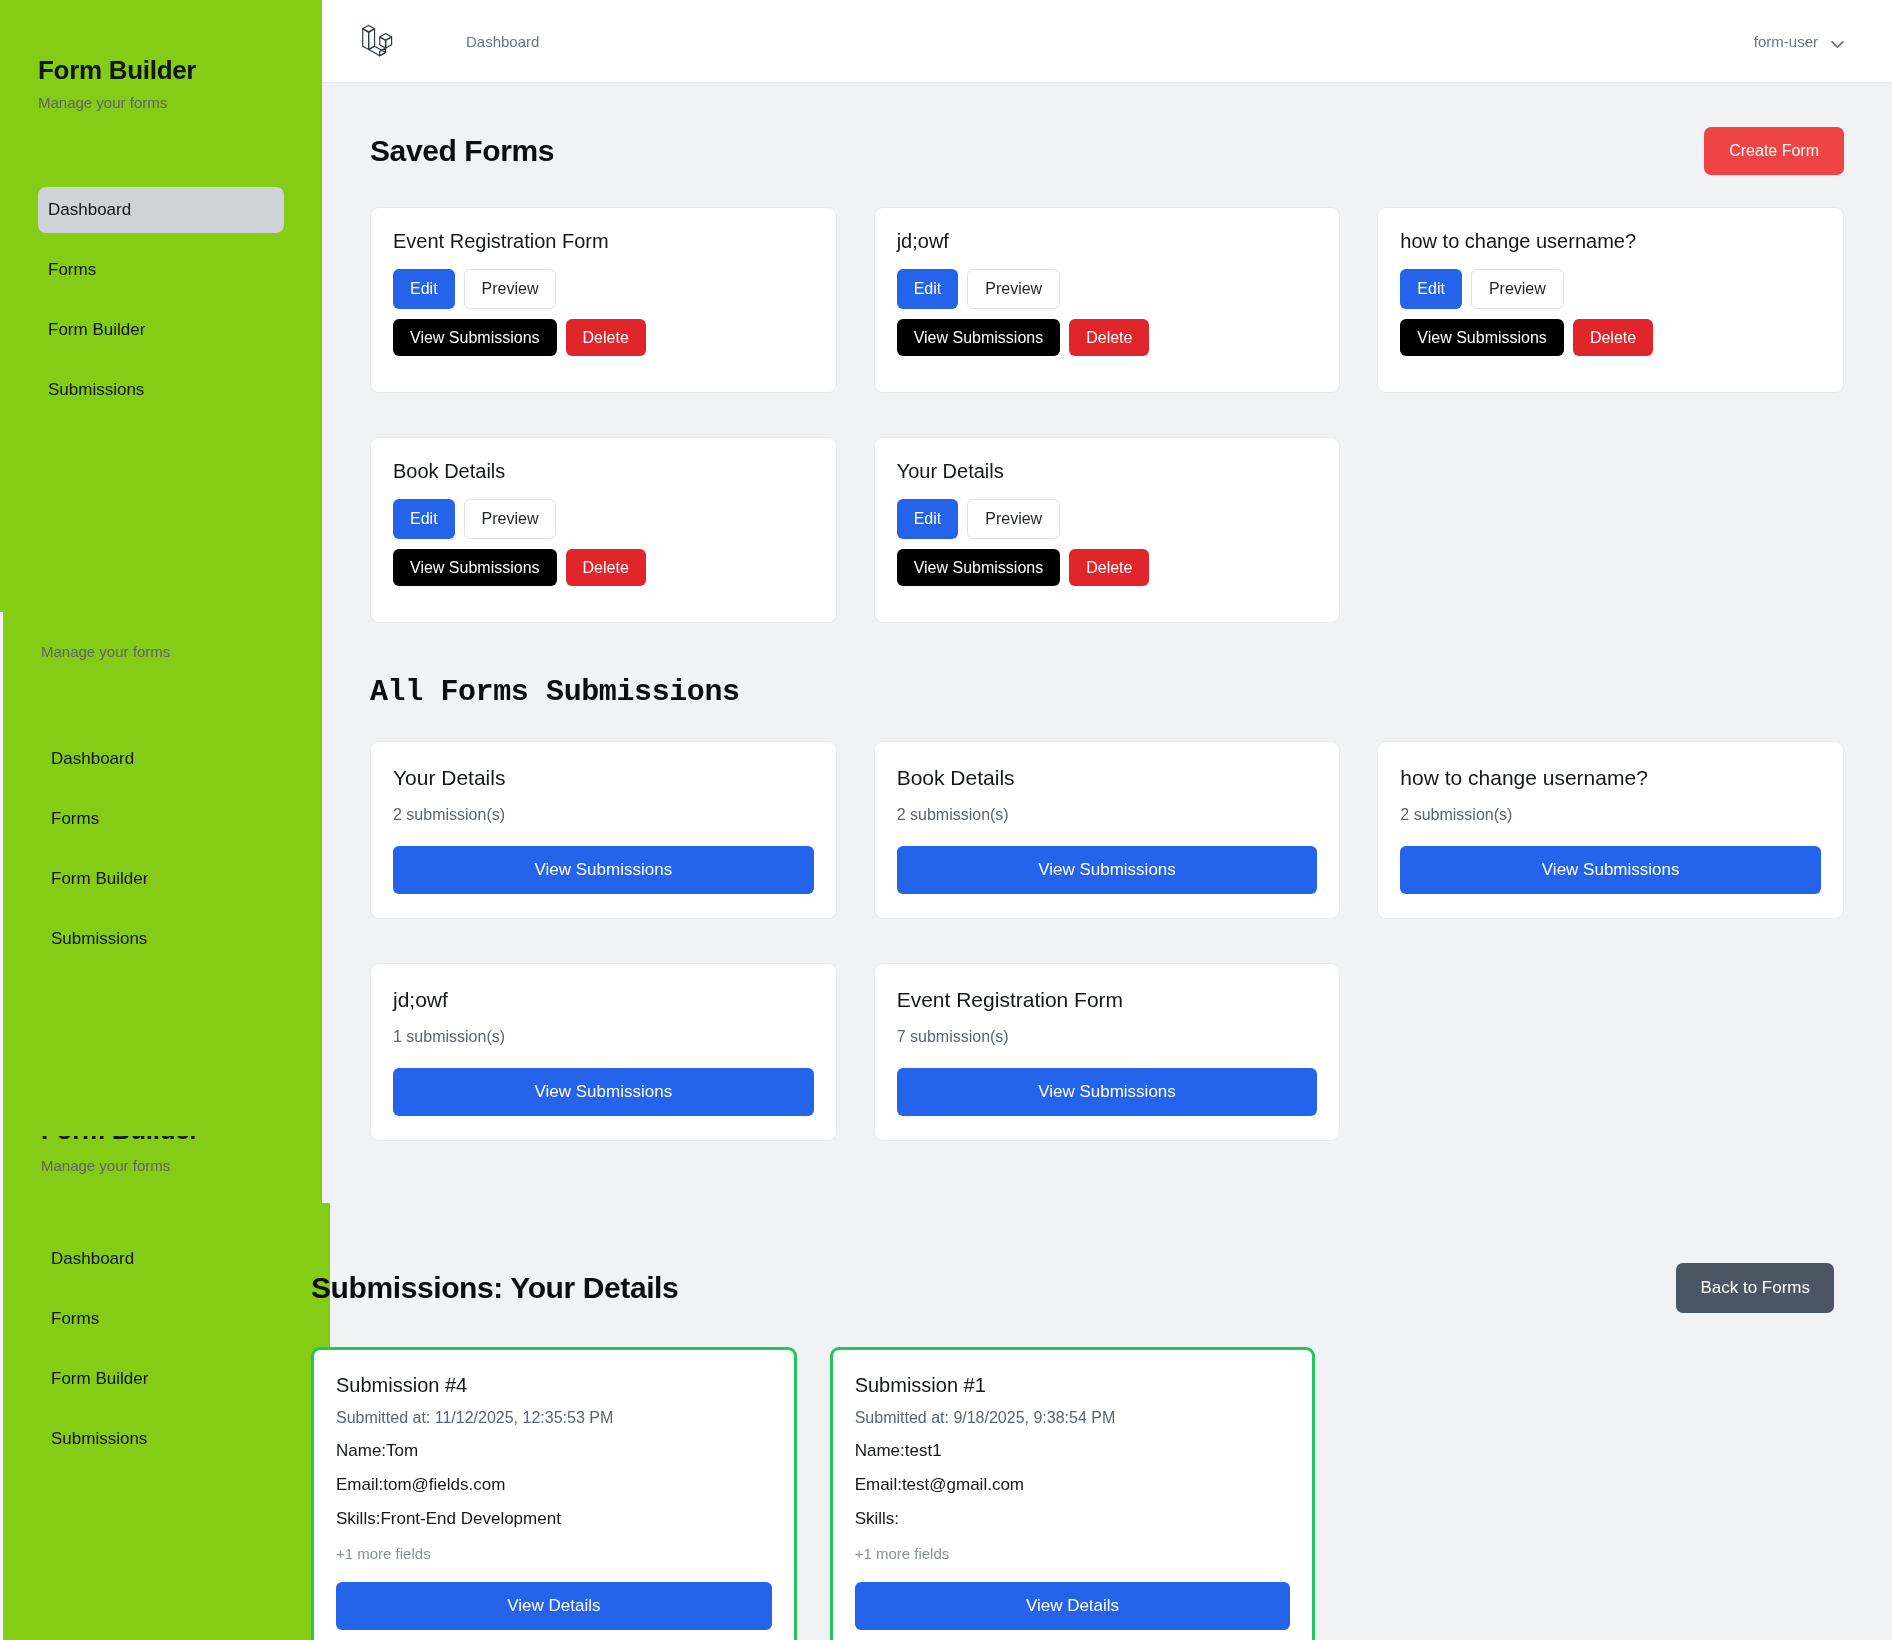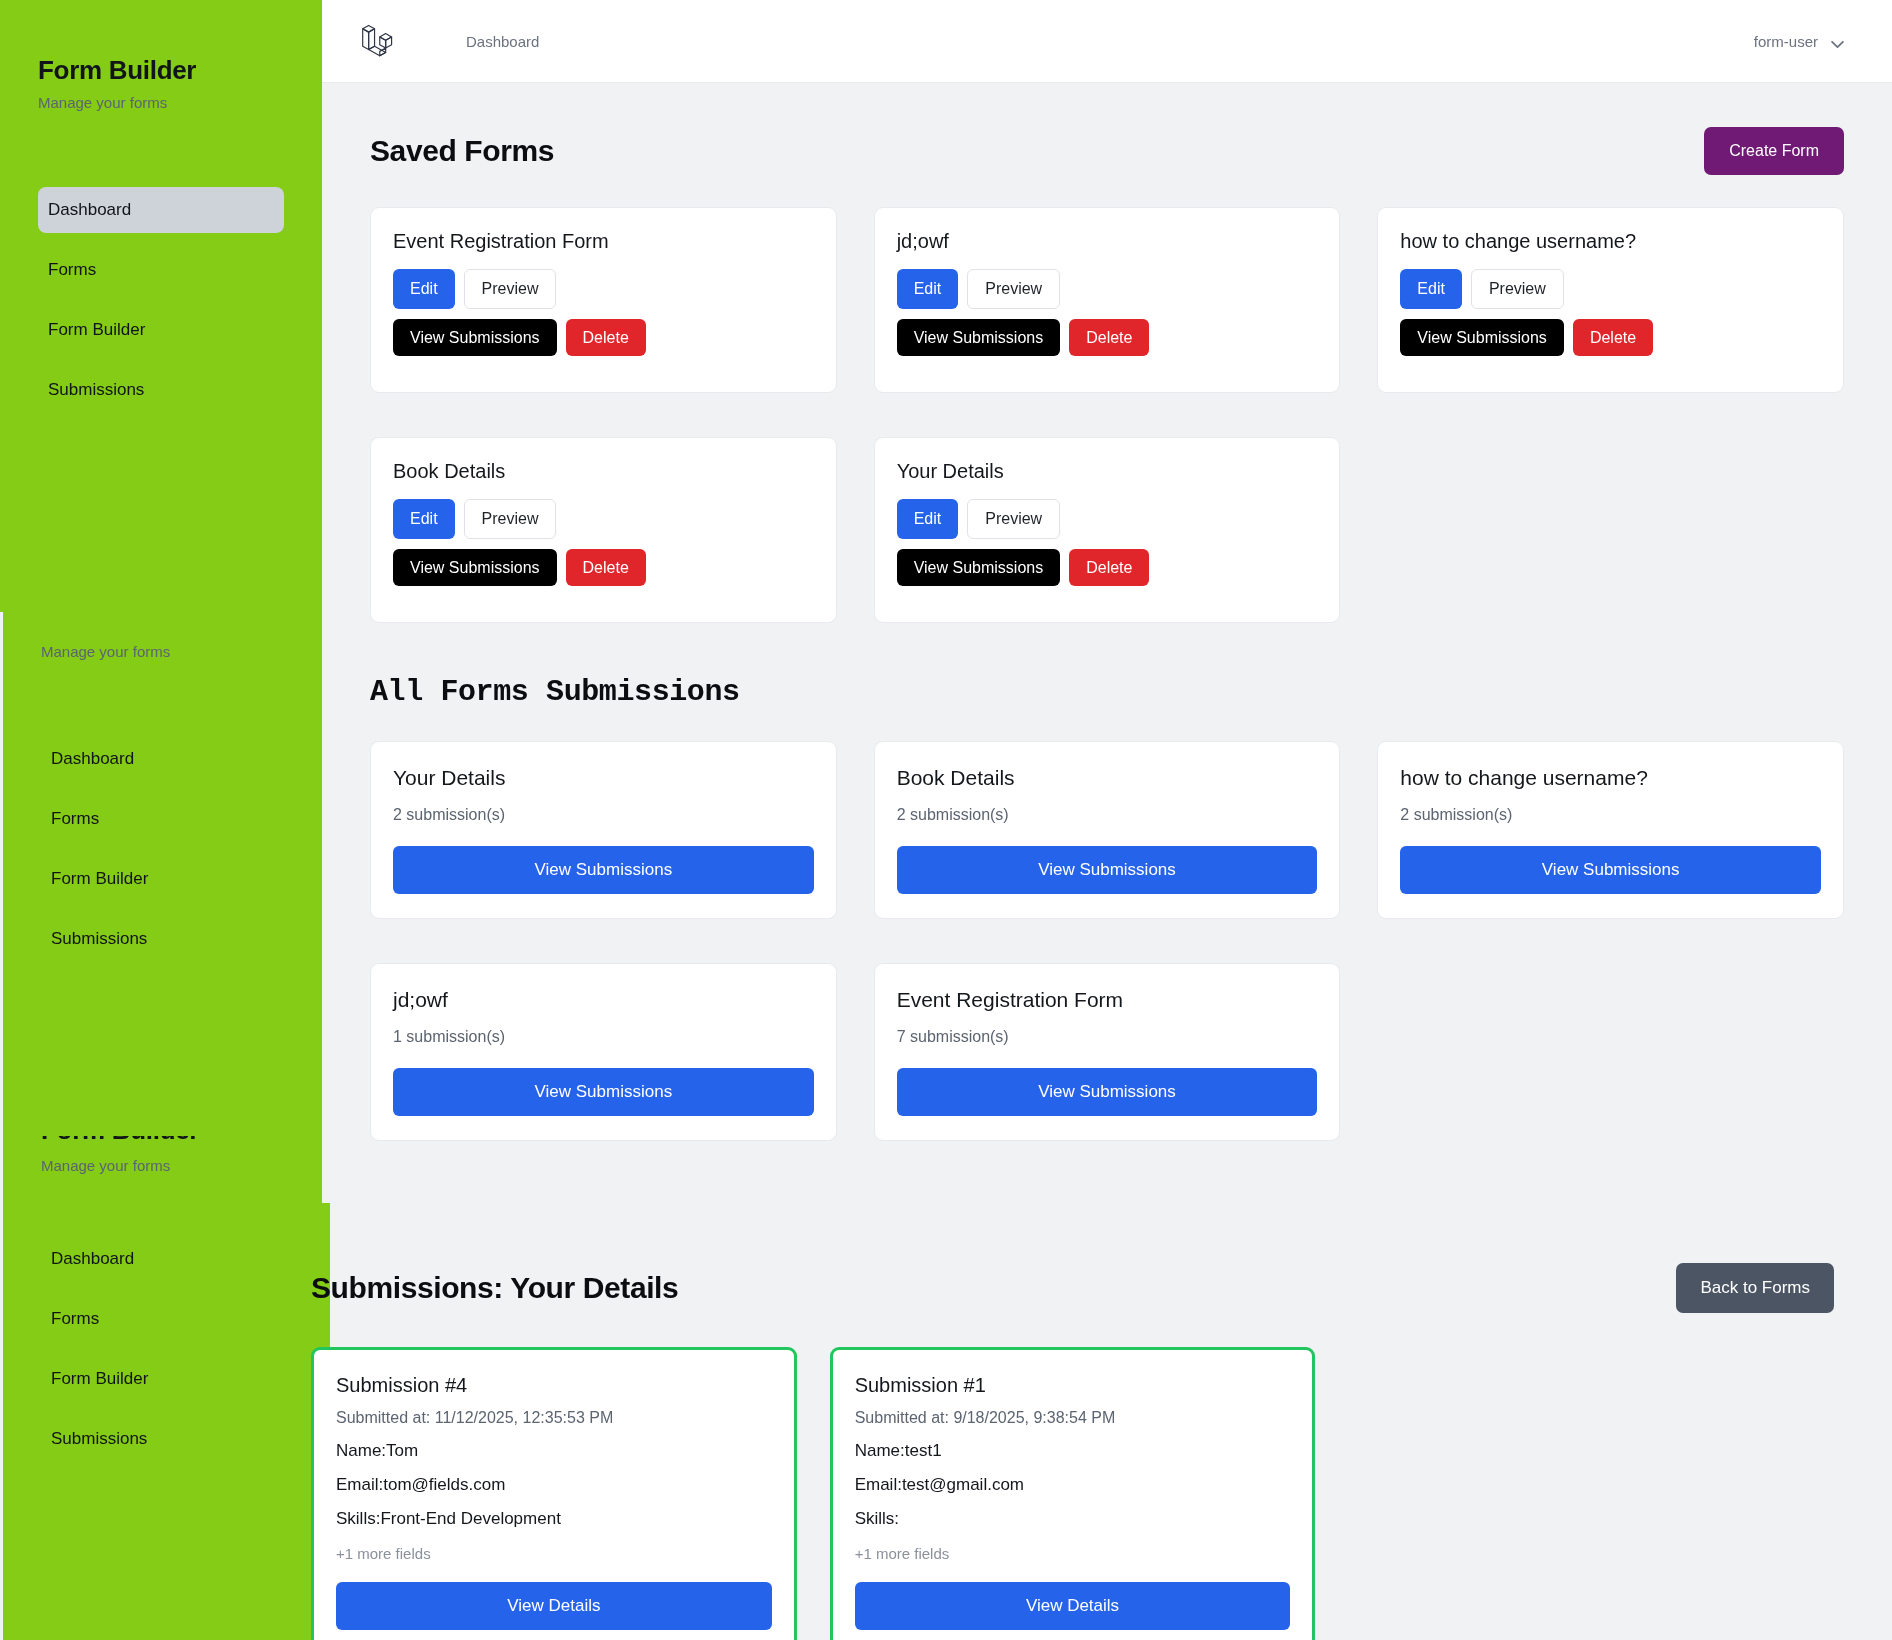--- a/index.html
+++ b/index.html
@@ -98,21 +98,21 @@
     justify-content: space-between;
     padding-top: 44px;
   }
   h2.section-title {
     font-size: 30px;
     font-weight: bold;
     color: #0b0d10;
     letter-spacing: -0.4px;
   }
   .btn-create {
-    background: #701a75;
+    background: #ef4444;
     color: #fff;
     font-size: 16px;
     border: none;
     border-radius: 7px;
     padding: 15px 25px;
     cursor: pointer;
     font-family: inherit;
   }
 
   .cards-grid {

